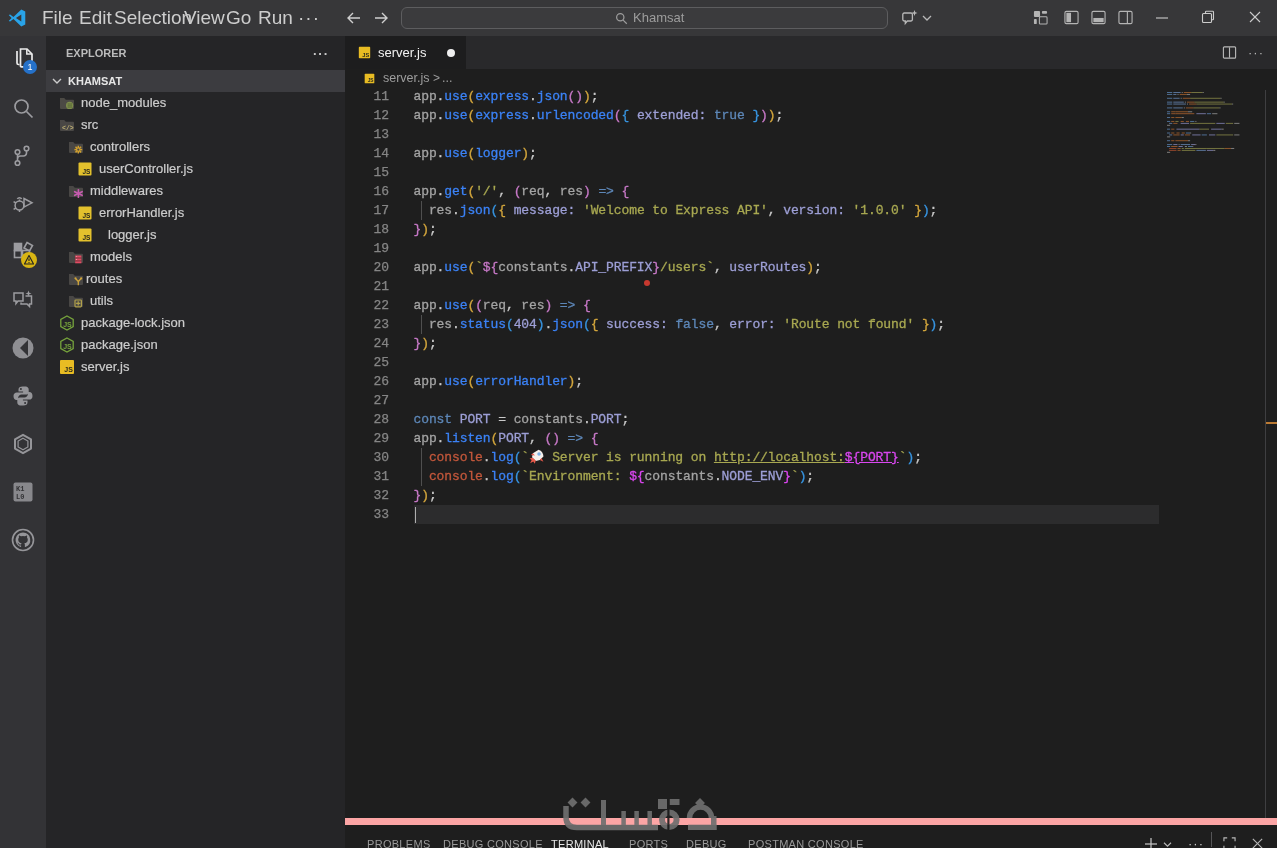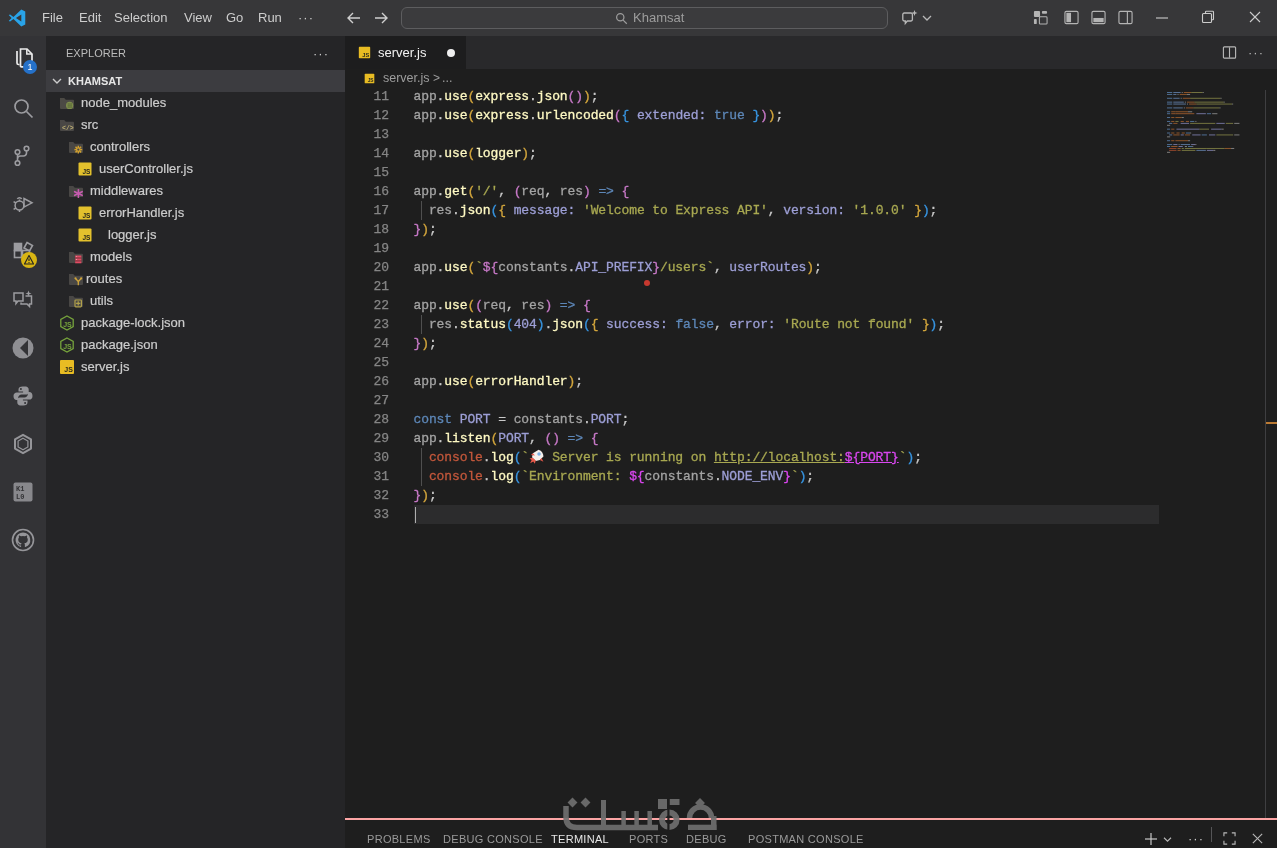--- a/index.html
+++ b/index.html
@@ -3,68 +3,68 @@
 <meta charset="utf-8">
 <style>
   * { margin:0; padding:0; box-sizing:border-box; }
   html,body { width:1277px; height:848px; overflow:hidden; background:#1e1e1e;
     font-family:"Liberation Sans", sans-serif; }
   .abs { position:absolute; }
   #stage { position:relative; width:1277px; height:848px; background:#1e1e1e; filter:blur(0.25px); }
 
   
   #titlebar { position:absolute; left:0; top:0; width:1277px; height:36px; background:#373739; }
-  .menu { position:absolute; top:0; height:36px; line-height:36px; color:#cdcdcd; font-size:13px; }
+  .menu { position:absolute; top:0; height:36px; line-height:36px; color:#cdcdcd; font-size:19px; }
   #searchbox { position:absolute; left:401px; top:7px; width:487px; height:22px;
     background:#3b3b3d; border:1px solid #5d5d5f; border-radius:6px; }
   #searchlbl { position:absolute; top:0; left:0; width:100%; height:20px; line-height:20px;
     text-align:center; color:#9d9d9d; font-size:13px; }
 
   
   #activitybar { position:absolute; left:0; top:36px; width:46px; height:812px; background:#333336; }
   .act { position:absolute; left:11px; width:24px; height:24px; }
 
   
   #sidebar { position:absolute; left:46px; top:36px; width:299px; height:812px; background:#252527; }
   #sbheader { position:absolute; left:0; top:0; width:299px; height:35px; color:#bbbbbb;
-    font-size:11px; line-height:35px; }
+    font-size:11px; line-height:35px;font-weight:bold; }
   #khamsat { position:absolute; left:0; top:34px; width:299px; height:22px; background:#3c3c40;
     color:#e6e6e6; font-size:11px; font-weight:bold; line-height:22px; }
   .row { position:absolute; left:0; width:299px; height:22px; line-height:22px; -webkit-text-stroke:0.2px currentColor;
     color:#cccccc; font-size:13px; }
   .row .ic { position:absolute; top:3px; width:16px; height:16px; }
   .row .lbl { position:absolute; top:0; }
 
   
   #tabstrip { position:absolute; left:345px; top:36px; width:932px; height:33px; background:#29292b; }
   #tab1 { position:absolute; left:0; top:0; width:121px; height:33px; background:#1d1d1e; }
   #breadcrumb { position:absolute; left:345px; top:69px; width:932px; height:19px; background:#1e1e1e;
     color:#9d9d9d; font-size:12.5px; line-height:19px; }
   #code { position:absolute; left:345px; top:87px; width:932px; height:731px; background:#1e1e1e; }
   .ln { position:absolute; left:0; width:44px; -webkit-text-stroke:0.25px currentColor; height:19px; line-height:19px; text-align:right; color:#858585;
     font-family:"Liberation Mono", monospace; font-size:13px; letter-spacing:-0.1px; }
   .cl { position:absolute; left:68.5px; -webkit-text-stroke:0.3px currentColor; height:19px; line-height:19px; white-space:pre;
     font-family:"Liberation Mono", monospace; font-size:13px; letter-spacing:-0.1px; }
   .cl span { white-space:pre; }
   
   .tv { color:#a3a3a3; }  
-  .tm { color:#fef9c3; }  
+  .tm { color:#3b82f6; }  
   .tc { color:#c2573b; }  
   .ts { color:#a8a851; }  
   .tp { color:#9d9fd6; }  
   .tk { color:#5d87b8; }  
   .tw { color:#c9c9c9; }  
   .b1 { color:#d2a53c; }  
   .b2 { color:#c678c6; }  
   .b3 { color:#3794e0; }  
   .tg { color:#d946ef; }  
 
   
   #panel { position:absolute; left:345px; top:818px; width:932px; height:30px; background:#1e1e1e;
-    border-top:2px solid #fca5a5; }
+    border-top:7px solid #fca5a5; }
   .ptab { position:absolute; top:9px; height:21px; line-height:21px; font-size:11px;
     color:#9a9a9a; letter-spacing:0.3px; }
 </style>
 </head>
 <body>
 <div id="stage">
 
   <div id="titlebar">
     <svg class="abs" style="left:8px;top:9px" width="18" height="18" viewBox="0 0 100 100">
       <path fill="#29a3e8" d="M74 3 L30 44 L12 30 L4 34 L20 50 L4 66 L12 70 L30 56 L74 97 L96 86 L96 14 Z M74 30 L74 70 L44 50 Z"></path>

